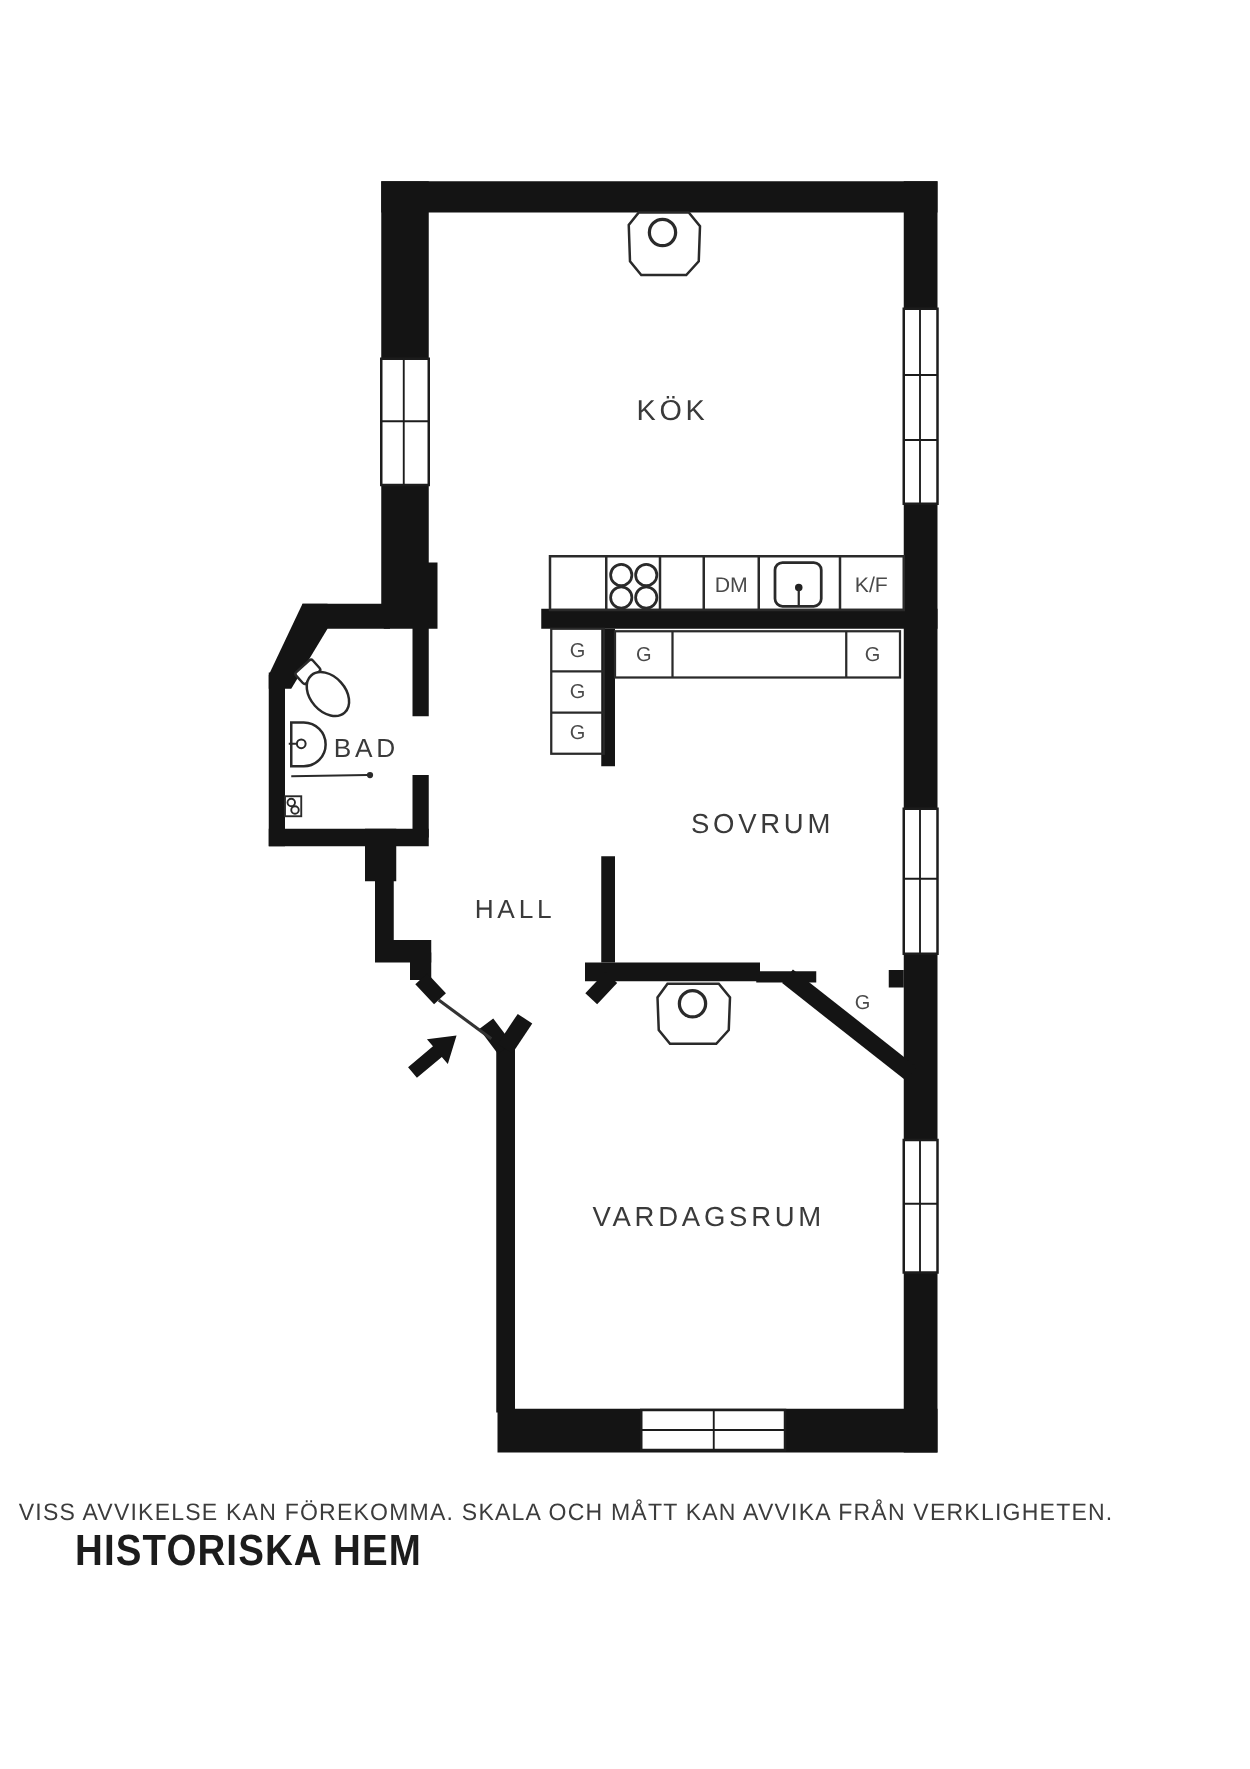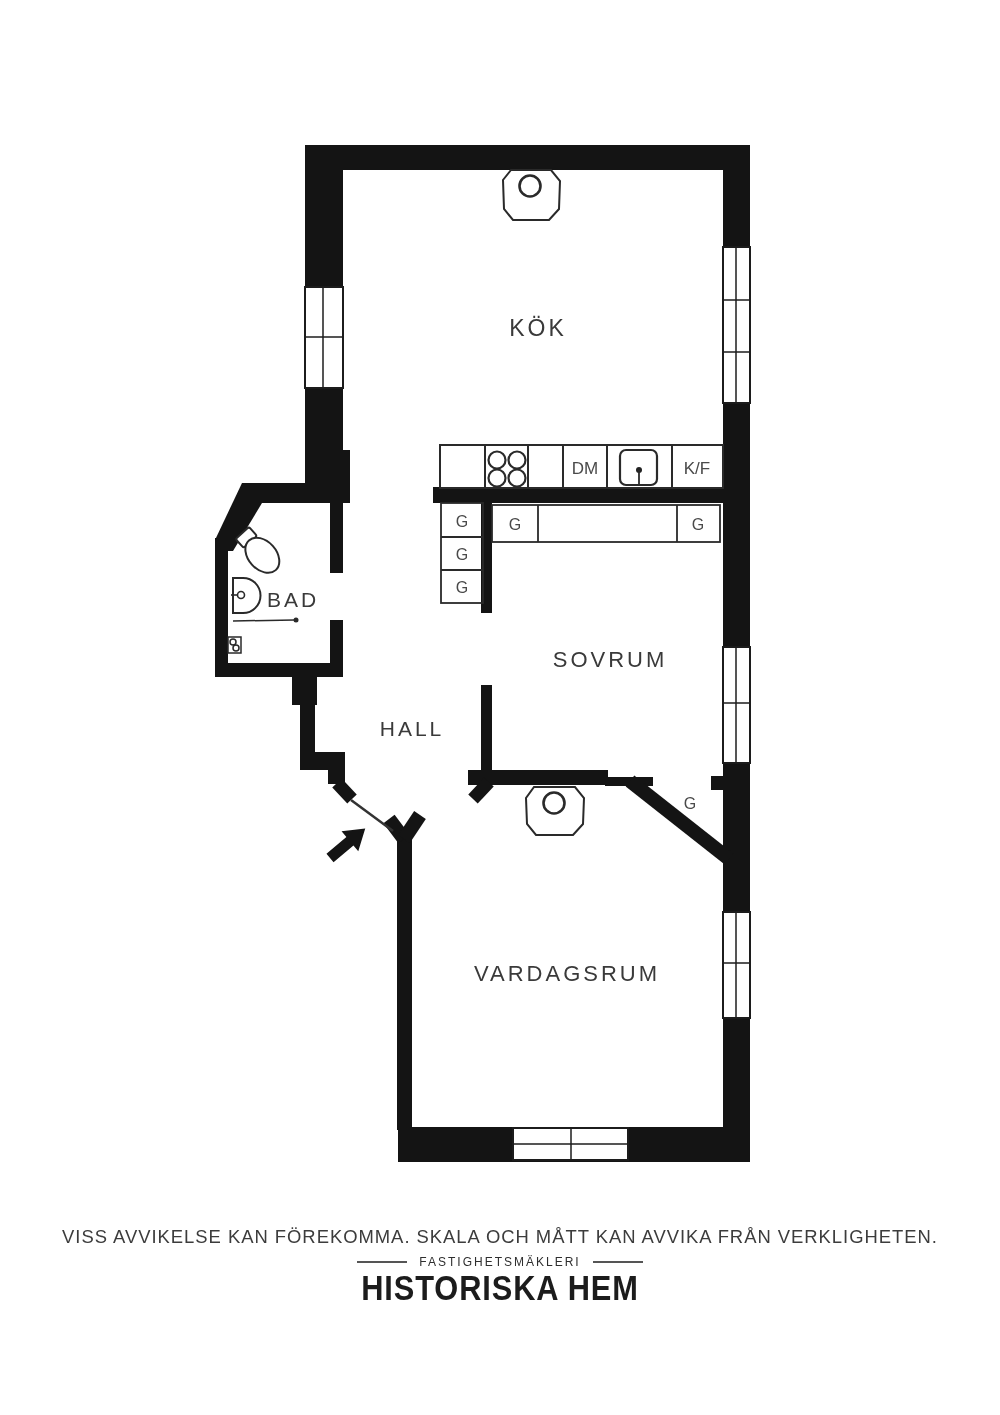--- a/index.html
+++ b/index.html
@@ -2,21 +2,21 @@
 <html><head>
 <meta charset="utf-8">
 <style>
   html,body{margin:0;padding:0;background:#ffffff;}
   .page{position:relative;width:1000px;height:1415px;background:#ffffff;overflow:hidden;
         font-family:"Liberation Sans", sans-serif;}
   .plan-svg{position:absolute;left:0;top:0;}
   svg text{font-family:"Liberation Sans", sans-serif;}
   .room-label{fill:#3a3a3a;letter-spacing:3px;}
   .small-label{fill:#4a4a4a;}
-  .footer{position:absolute;left:0;top:1226px;width:1000px;text-align:center;color:#3a3a3a;}
+  .footer{position:absolute;left:0;top:1200px;width:1000px;color:#3a3a3a;}
   .disclaimer{font-size:19px;letter-spacing:1px;color:#3c3c3c;transform:scaleX(0.97);
               transform-origin:center;white-space:nowrap;}
   .brand-row{display:flex;align-items:center;justify-content:center;margin-top:7px;}
   .brand-row .rule{display:inline-block;height:2px;background:#555;}
   .rule-cat{width:50px;}
   .rule-tag{width:40px;}
   .brand-category{font-size:12px;letter-spacing:2px;color:#2e2e2e;margin:0 12px;white-space:nowrap;}
   .brand-name{font-size:35px;font-weight:700;letter-spacing:1px;color:#1c1c1c;margin-top:1px;
               transform:scaleX(0.88);transform-origin:center;white-space:nowrap;line-height:36px;}
   .brand-tagline{font-size:12px;letter-spacing:1.5px;color:#2e2e2e;margin:0 12px;white-space:nowrap;}
@@ -167,21 +167,16 @@
 
     <text x="538" y="328" font-size="23" class="room-label" text-anchor="middle" dominant-baseline="central">KÖK</text>
     <text x="293" y="599" font-size="21" class="room-label" text-anchor="middle" dominant-baseline="central">BAD</text>
     <text x="412" y="728" font-size="21" class="room-label" text-anchor="middle" dominant-baseline="central">HALL</text>
     <text x="610" y="659" font-size="22" class="room-label" text-anchor="middle" dominant-baseline="central">SOVRUM</text>
     <text x="567" y="973" font-size="22" class="room-label" text-anchor="middle" dominant-baseline="central">VARDAGSRUM</text>
   </svg>
 
   <div class="footer">
     <div class="disclaimer">VISS AVVIKELSE KAN FÖREKOMMA. SKALA OCH MÅTT KAN AVVIKA FRÅN VERKLIGHETEN.</div>
-    <div class="brand-row">
-      <span class="rule rule-cat"></span>
-      <span class="brand-category">FASTIGHETSMÄKLERI</span>
-      <span class="rule rule-cat"></span>
-    </div>
     <div class="brand-name">HISTORISKA HEM</div>
   </div>
 
 </div>
 
 </body></html>

